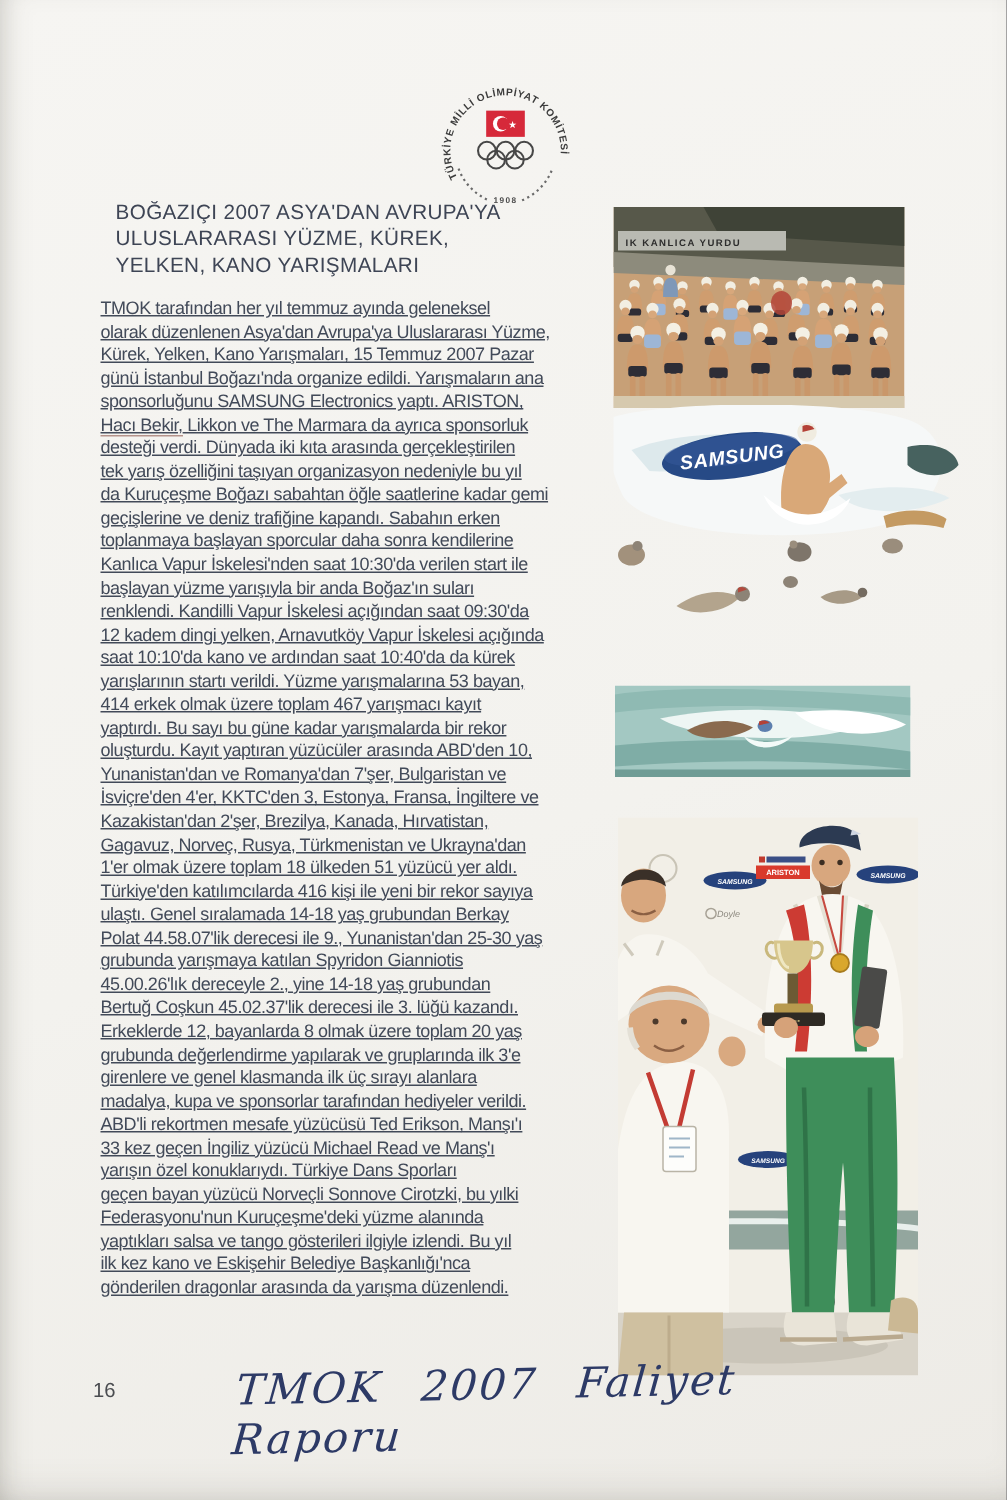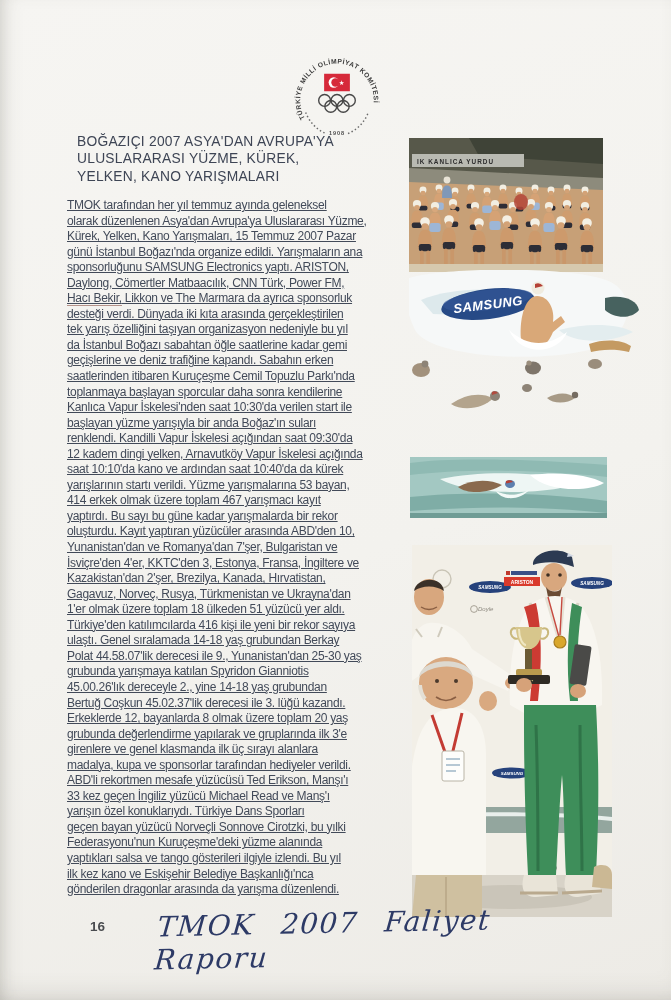--- a/index.html
+++ b/index.html
@@ -25,21 +25,21 @@
   
   .photo{position:absolute;}
   .photo svg{display:block;width:100%;height:100%;}
   .photo text{font-family:"Liberation Sans",sans-serif;}
   #photo1{left:409px;top:138px;width:194px;height:134px;}
   #photo2{left:409px;top:270px;width:240px;height:90px;}
   #jumpers{left:409px;top:356px;width:202px;height:70px;}
   #photo3{left:410px;top:457px;width:197px;height:61px;}
   #photo4{left:412px;top:545px;width:200px;height:372px;}
   
-  .pagenum{position:absolute;left:62px;top:919px;font-size:13.5px;font-weight:bold;color:#4a4c50;margin-left:28px;}
+  .pagenum{position:absolute;left:62px;top:919px;font-size:13.5px;font-weight:normal;color:#4a4c50;}
   .handwriting{position:absolute;left:156px;top:906px;width:420px;
     font-family:"DejaVu Serif",serif;font-style:italic;
     font-size:28px;color:#2d3a66;letter-spacing:1.5px;word-spacing:16px;
     transform:rotate(-1.2deg) skewX(-6deg);}
 </style>
 </head>
 <body>
 
 <div class="page">
 
@@ -75,27 +75,25 @@
     <div>ULUSLARARASI  YÜZME, KÜREK,</div>
     <div>YELKEN, KANO YARIŞMALARI</div>
   </div>
 
   <div class="article" id="article">
       <div class="bline">TMOK tarafından her yıl temmuz ayında geleneksel</div>
       <div class="bline">olarak düzenlenen Asya'dan Avrupa'ya Uluslararası Yüzme,</div>
       <div class="bline">Kürek, Yelken, Kano Yarışmaları, 15 Temmuz 2007 Pazar</div>
       <div class="bline">günü İstanbul Boğazı'nda organize edildi.  Yarışmaların ana</div>
       <div class="bline">sponsorluğunu SAMSUNG Electronics yaptı.  ARISTON,</div>
-      <div class="bline">Daylong, Cömertler Matbaacılık, CNN Türk, Power FM,</div>
       <div class="bline"><span class="pen-underline">Hacı Bekir,</span> Likkon ve The Marmara da ayrıca sponsorluk</div>
       <div class="bline">desteği verdi. Dünyada iki kıta arasında gerçekleştirilen</div>
       <div class="bline">tek yarış özelliğini taşıyan organizasyon nedeniyle bu yıl</div>
-      <div class="bline">da İstanbul Boğazı sabahtan öğle saatlerine kadar gemi</div>
+      <div class="bline">da Kuruçeşme Boğazı sabahtan öğle saatlerine kadar gemi</div>
       <div class="bline">geçişlerine ve deniz trafiğine kapandı. Sabahın erken</div>
-      <div class="bline">saatlerinden itibaren Kuruçeşme Cemil Topuzlu Parkı'nda</div>
       <div class="bline">toplanmaya başlayan sporcular daha sonra kendilerine</div>
       <div class="bline">Kanlıca Vapur İskelesi'nden saat 10:30'da verilen start ile</div>
       <div class="bline">başlayan yüzme yarışıyla bir anda Boğaz'ın suları</div>
       <div class="bline">renklendi. Kandilli Vapur İskelesi açığından saat 09:30'da</div>
       <div class="bline">12 kadem dingi yelken, Arnavutköy Vapur İskelesi açığında</div>
       <div class="bline">saat 10:10'da kano ve ardından saat 10:40'da da kürek</div>
       <div class="bline">yarışlarının startı verildi.  Yüzme yarışmalarına 53 bayan,</div>
       <div class="bline">414 erkek olmak üzere toplam 467 yarışmacı kayıt</div>
       <div class="bline">yaptırdı. Bu sayı bu güne kadar yarışmalarda bir rekor</div>
       <div class="bline">oluşturdu. Kayıt yaptıran yüzücüler arasında ABD'den 10,</div>

